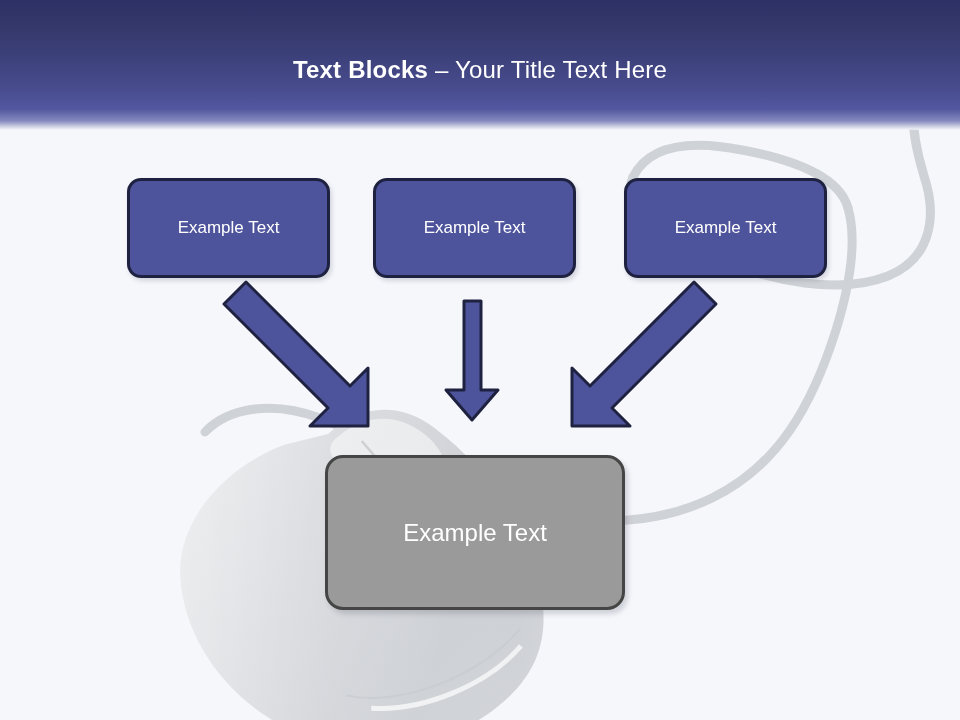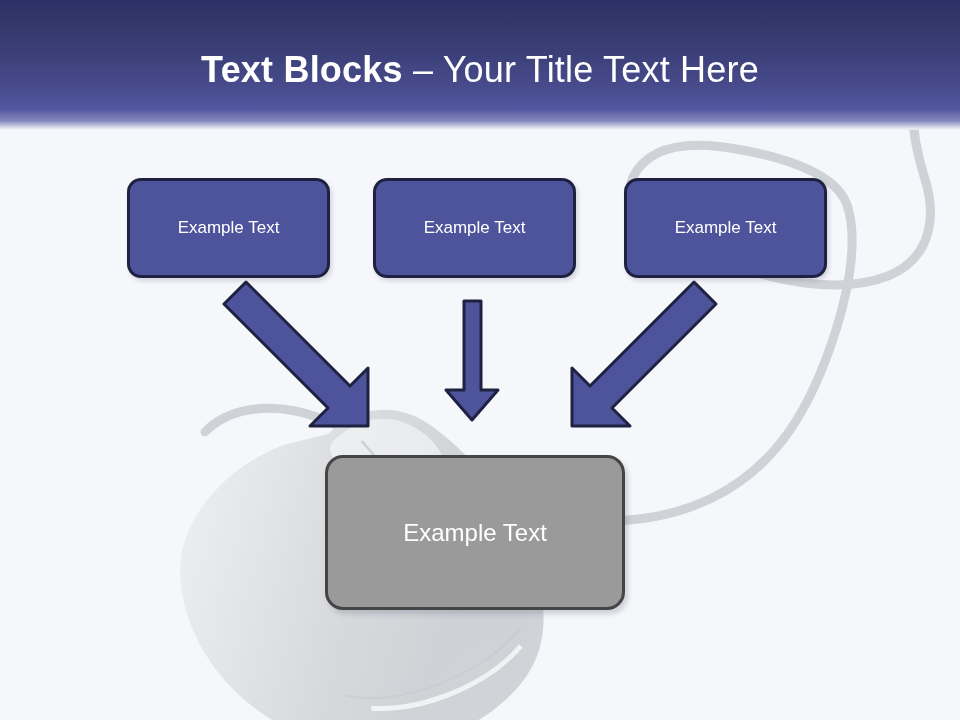--- a/index.html
+++ b/index.html
@@ -48,21 +48,21 @@
         #eef0f7 99.5%,
         rgba(245,247,251,0) 100%);
   }
   #title-text {
     position: absolute;
     left: 0;
     top: 52px;
     width: 960px;
     text-align: center;
     color: #ffffff;
-    font-size: 36px;
+    font-size: 24px;
     line-height: 36px;
     letter-spacing: 0.2px;
     white-space: nowrap;
   }
   #title-text .bold-part {
     font-weight: bold;
   }
   #title-text .light-part {
     font-weight: normal;
   }

